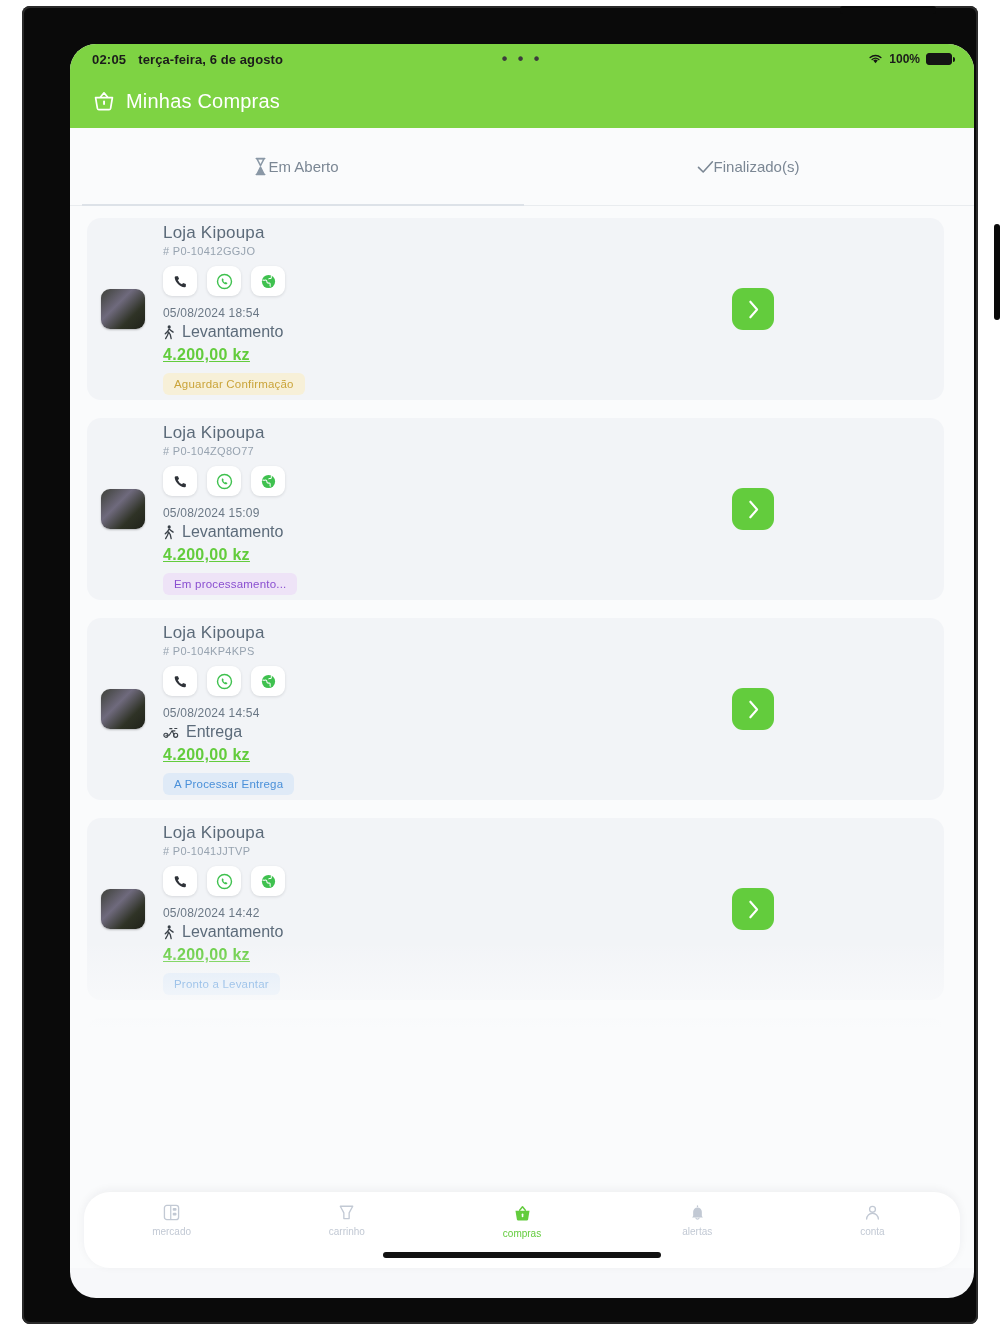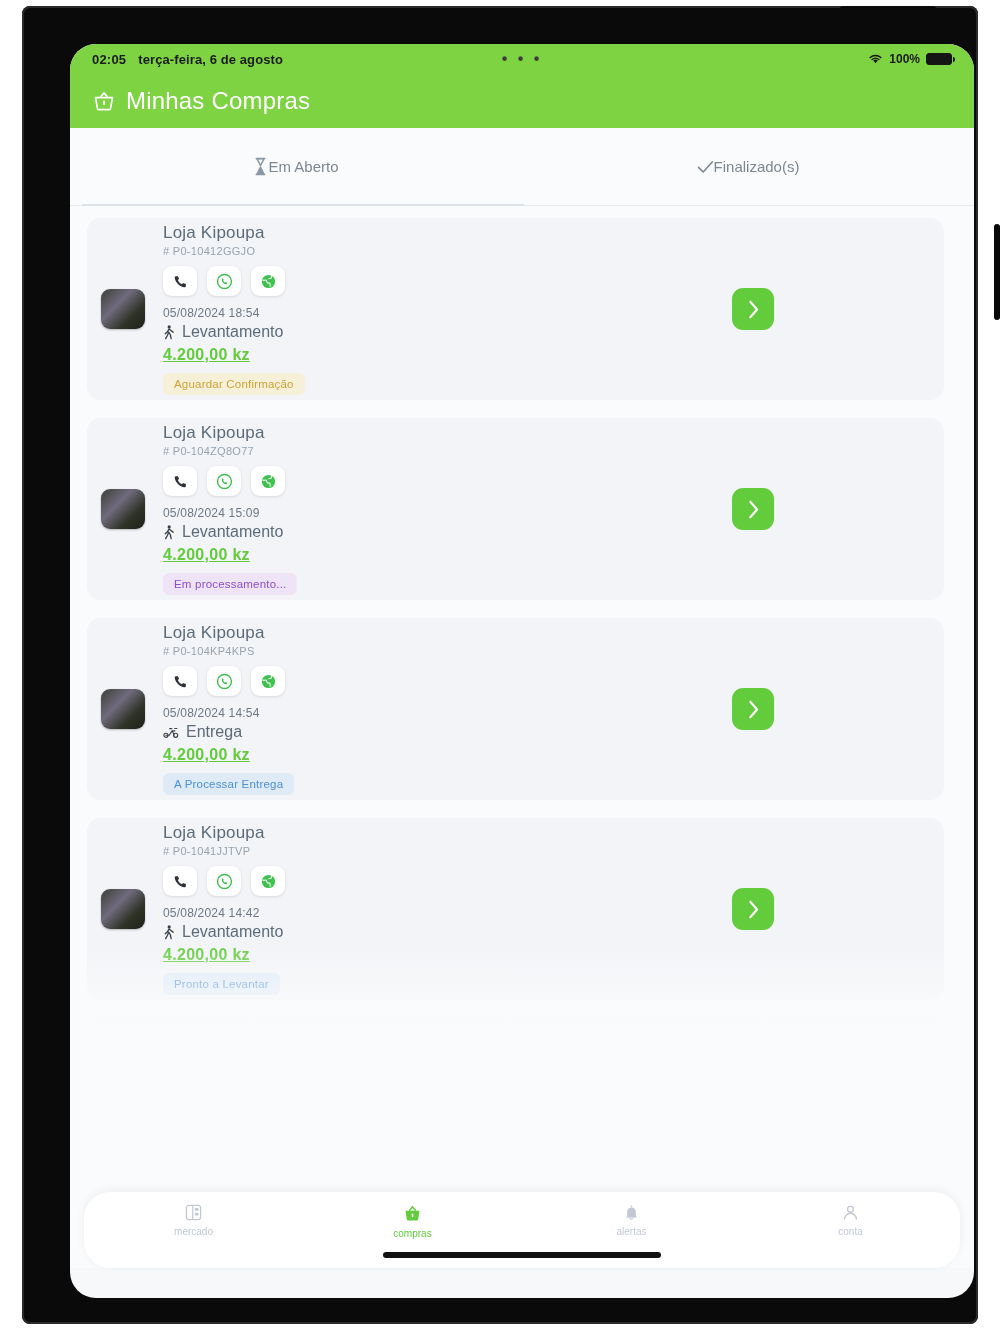--- a/index.html
+++ b/index.html
@@ -67,21 +67,21 @@
     content:""; position: absolute; right: -4px; top: 3px;
     width: 2.5px; height: 5px; background: #141414; border-radius: 0 2px 2px 0;
   }
 
   
   #app-bar {
     height: 54px; background: #7ed343;
     display: flex; align-items: center; gap: 10px;
     padding: 0 22px;
   }
-  #app-bar-title { color: #fff; font-size: 24px; letter-spacing: .2px; }
+  #app-bar-title { color: #fff; font-size: 20px; letter-spacing: .2px; }
 
   
   #tabs {
     height: 78px; background: #fafbfc;
     display: flex; align-items: center;
     border-bottom: 1px solid #e9ecef;
     position: relative;
   }
   .tab {
     flex: 1; display: flex; align-items: center; justify-content: center;
@@ -426,20 +426,28 @@
             <svg width="17" height="17" viewBox="0 0 18 18">
                 <rect x="1.5" y="1.5" width="15" height="15" rx="2.6" fill="none" stroke="#c2c9d4" stroke-width="1.4"></rect>
                 <path d="M8.2 1.8 V16.2" stroke="#c2c9d4" stroke-width="1.3"></path>
                 <rect x="10.3" y="4.2" width="4" height="3" rx="1" fill="#c2c9d4"></rect>
                 <rect x="10.3" y="9.2" width="4" height="3" rx="1" fill="#c2c9d4"></rect>
               </svg>
           </span>
           <span>mercado</span>
         </div>
 
+        <div class="nav-item">
+          <span>
+            <svg width="17" height="17" viewBox="0 0 18 18">
+                <path d="M2.4 2.4 H15.6 L11.8 9.4 V15.4 H6.2 V9.4 Z" fill="none" stroke="#c2c9d4" stroke-width="1.4" stroke-linejoin="round"></path>
+              </svg>
+          </span>
+          <span>carrinho</span>
+        </div>
 
         <div class="nav-item active">
           <span>
             <svg width="19" height="19" viewBox="0 0 20 20">
               <path d="M7 6.5 L10 3 L13 6.5" stroke="#63cc3d" stroke-width="1.6" fill="none" stroke-linecap="round" stroke-linejoin="round"></path>
               <path d="M2.6 7.2 H17.4 L15.9 16.4 A1.4 1.4 0 0 1 14.5 17.4 H5.5 A1.4 1.4 0 0 1 4.1 16.4 Z" fill="#63cc3d"></path>
               <rect x="9.2" y="10" width="1.7" height="4" rx="0.8" fill="#ffffff"></rect>
             </svg>
           </span>
           <span>compras</span>

